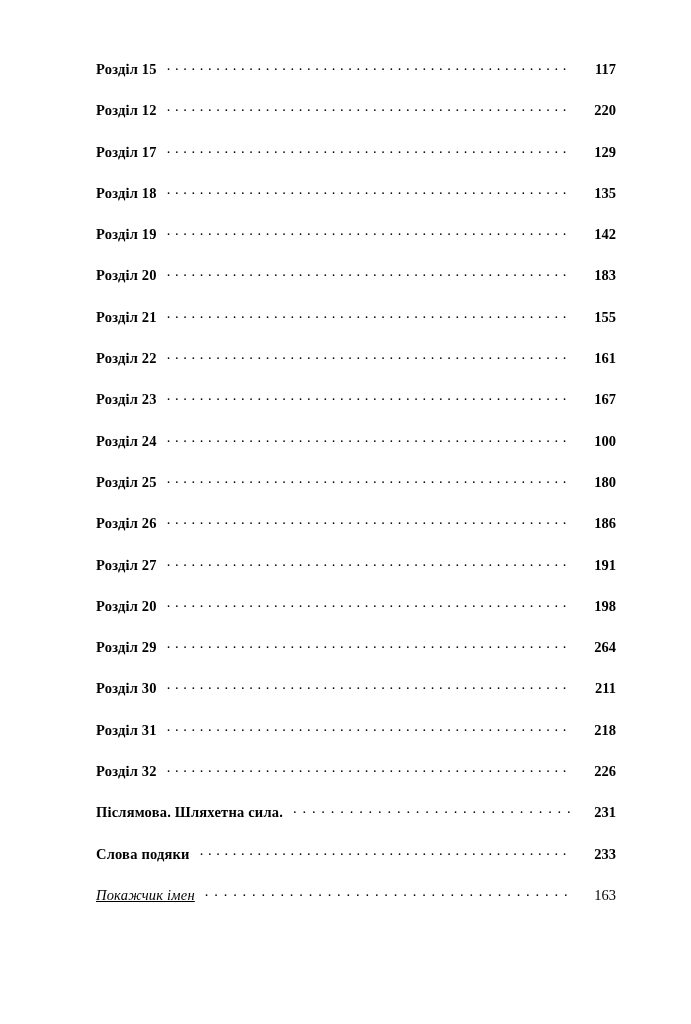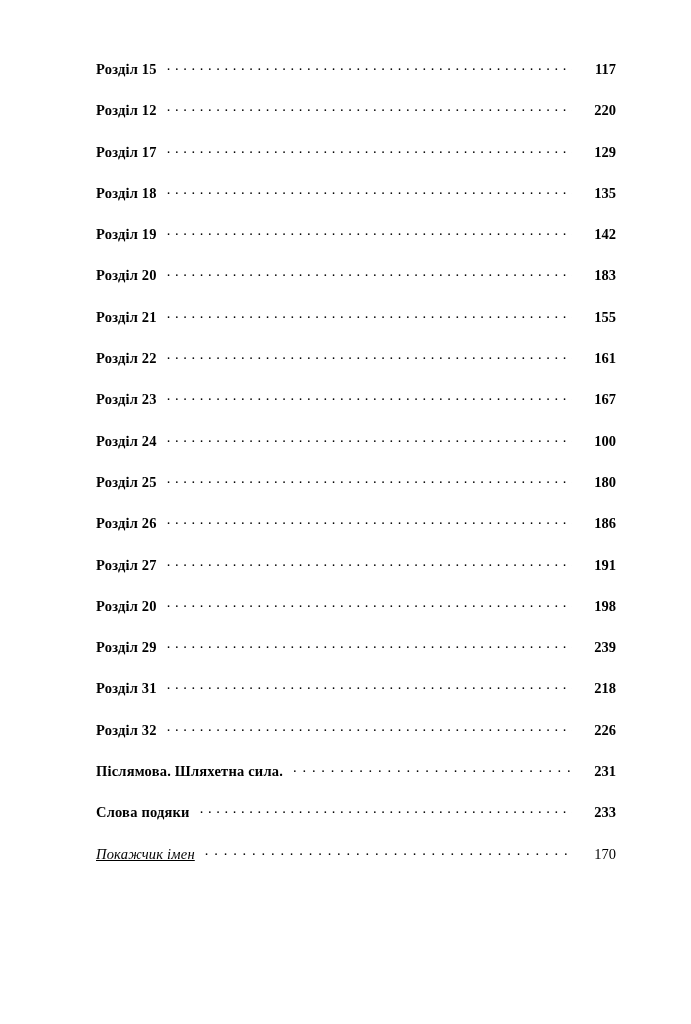--- a/index.html
+++ b/index.html
@@ -162,23 +162,28 @@
 
   <div class="toc-entry">
     <span class="label">Розділ 20</span>
     <span class="leader"></span>
     <span class="page">198</span>
   </div>
 
   <div class="toc-entry">
     <span class="label">Розділ 29</span>
     <span class="leader"></span>
-    <span class="page">239</span>
-  </div>
-
+    <span class="page">264</span>
+  </div>
+
+  <div class="toc-entry">
+    <span class="label">Розділ 30</span>
+    <span class="leader"></span>
+    <span class="page">211</span>
+  </div>
 
   <div class="toc-entry">
     <span class="label">Розділ 31</span>
     <span class="leader"></span>
     <span class="page">218</span>
   </div>
 
   <div class="toc-entry">
     <span class="label">Розділ 32</span>
     <span class="leader"></span>
@@ -193,16 +198,16 @@
 
   <div class="toc-entry">
     <span class="label">Слова подяки</span>
     <span class="leader"></span>
     <span class="page">233</span>
   </div>
 
   <div class="toc-entry italic">
     <span class="label">Покажчик імен</span>
     <span class="leader"></span>
-    <span class="page">170</span>
+    <span class="page">163</span>
   </div>
 
 </div>
 
 </body></html>

